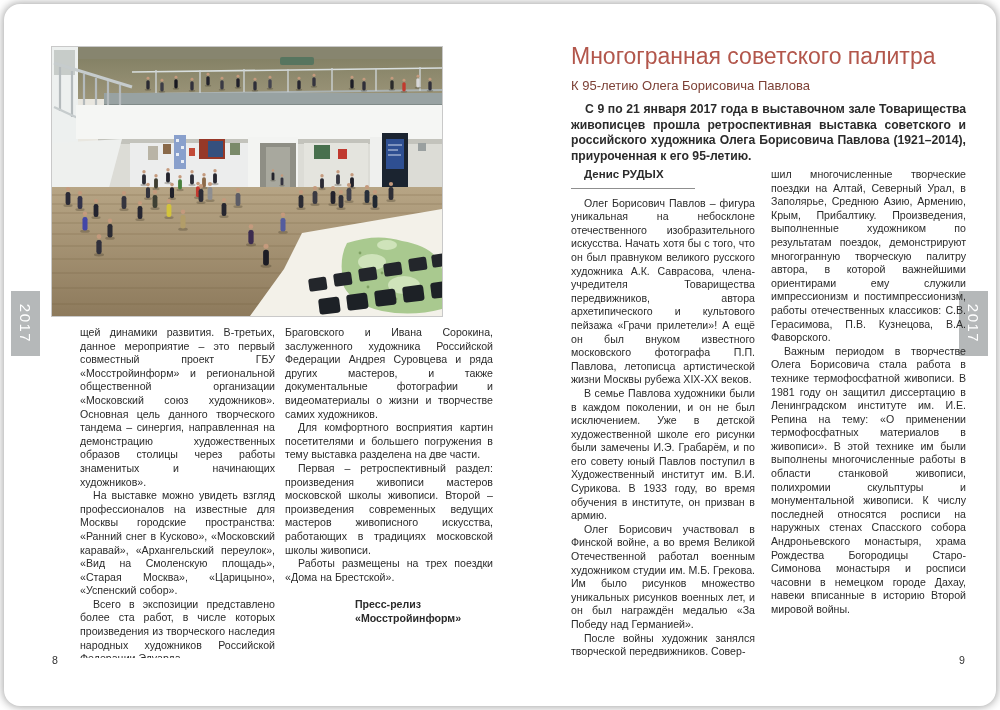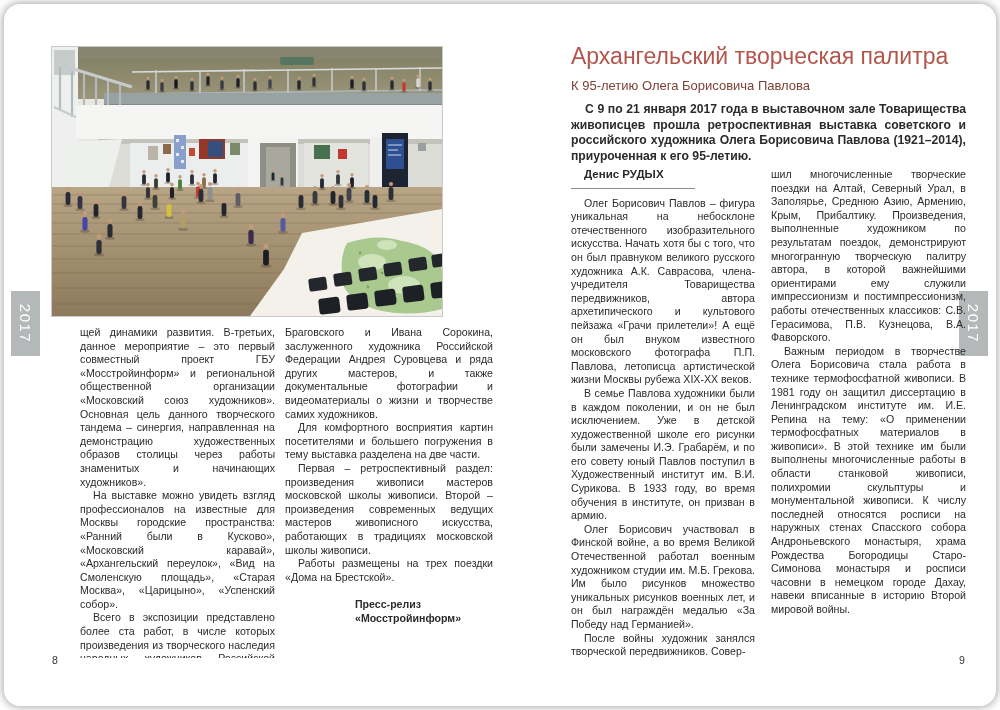--- a/index.html
+++ b/index.html
@@ -255,40 +255,40 @@
           <use href="#prs" transform="translate(315,144)" style="color:#272f3a"></use>
           <use href="#prs" transform="translate(323,149)" style="color:#202730"></use>
           <use href="#prs" transform="translate(339,141)" style="color:#2e2e36"></use>
         </g>
       </svg>
     </div>
 
     <div class="cols" id="lp-cols">
       <div class="col" id="lp-col1">
         <p>щей динамики развития. В-третьих, данное мероприятие – это первый совместный проект ГБУ «Мосстройинформ» и региональной общественной организации «Московский союз художников». Основная цель данного творческого тандема – синергия, направленная на демонстрацию художественных образов столицы через работы знаменитых и начинающих художников».</p>
-        <p class="ind">На выставке можно увидеть взгляд профессионалов на известные для Москвы городские пространства: «Ранний были в Кусково», «Московский каравай», «Архангельский переулок», «Вид на Смоленскую площадь», «Старая Москва», «Царицыно», «Успенский собор».</p>
+        <p class="ind">На выставке можно увидеть взгляд профессионалов на известные для Москвы городские пространства: «Ранний снег в Кусково», «Московский каравай», «Архангельский переулок», «Вид на Смоленскую площадь», «Старая Москва», «Царицыно», «Успенский собор».</p>
         <p class="ind">Всего в экспозиции представлено более ста работ, в числе которых произведения из творческого наследия народных художников Российской Федерации Эдуарда</p>
       </div>
       <div class="col" id="lp-col2">
         <p>Браговского и Ивана Сорокина, заслуженного художника Российской Федерации Андрея Суровцева и ряда других мастеров, и также документальные фотографии и видеоматериалы о жизни и творчестве самих художников.</p>
         <p class="ind">Для комфортного восприятия картин посетителями и большего погружения в тему выставка разделена на две части.</p>
         <p class="ind">Первая – ретроспективный раздел: произведения живописи мастеров московской школы живописи. Второй – произведения современных ведущих мастеров живописного искусства, работающих в традициях московской школы живописи.</p>
         <p class="ind">Работы размещены на трех поездки «Дома на Брестской».</p>
         <div class="signature">
           <div>Пресс-релиз</div>
           <div>«Мосстройинформ»</div>
         </div>
       </div>
     </div>
 
     <div class="pagenum" id="pn-left">8</div>
   </div>
 
   <div class="page" id="page-right">
-    <h1 class="rp-title">Архангельский творческая палитра</h1>
+    <h1 class="rp-title">Многогранная советского палитра</h1>
     <h2 class="rp-subtitle">К 95-летию Олега Борисовича Павлова</h2>
     <p class="rp-lead">С 9 по 21 января 2017 года в выставочном зале Товарищества живописцев прошла ретроспективная выставка советского и российского художника Олега Борисовича Павлова (1921–2014), приуроченная к его 95-летию.</p>
 
     <div class="cols" id="rp-cols">
       <div class="col" id="rp-col1">
         <div class="byline">Денис РУДЫХ</div>
         <hr class="byline-rule">
         <p class="ind">Олег Борисович Павлов – фигура уникальная на небосклоне отечественного изобразительного искусства. Начать хотя бы с того, что он был правнуком великого русского художника А.К. Саврасова, члена-учредителя Товарищества передвижников, автора архетипического и культового пейзажа «Грачи прилетели»! А ещё он был внуком известного московского фотографа П.П. Павлова, летописца артистической жизни Москвы рубежа XIX-XX веков.</p>
         <p class="ind">В семье Павлова художники были в каждом поколении, и он не был исключением. Уже в детской художественной школе его рисунки были замечены И.Э. Грабарём, и по его совету юный Павлов поступил в Художественный институт им. В.И. Сурикова. В 1933 году, во время обучения в институте, он призван в армию.</p>
         <p class="ind">Олег Борисович участвовал в Финской войне, а во время Великой Отечественной работал военным художником студии им. М.Б. Грекова. Им было рисунков множество уникальных рисунков военных лет, и он был награждён медалью «За Победу над Германией».</p>

